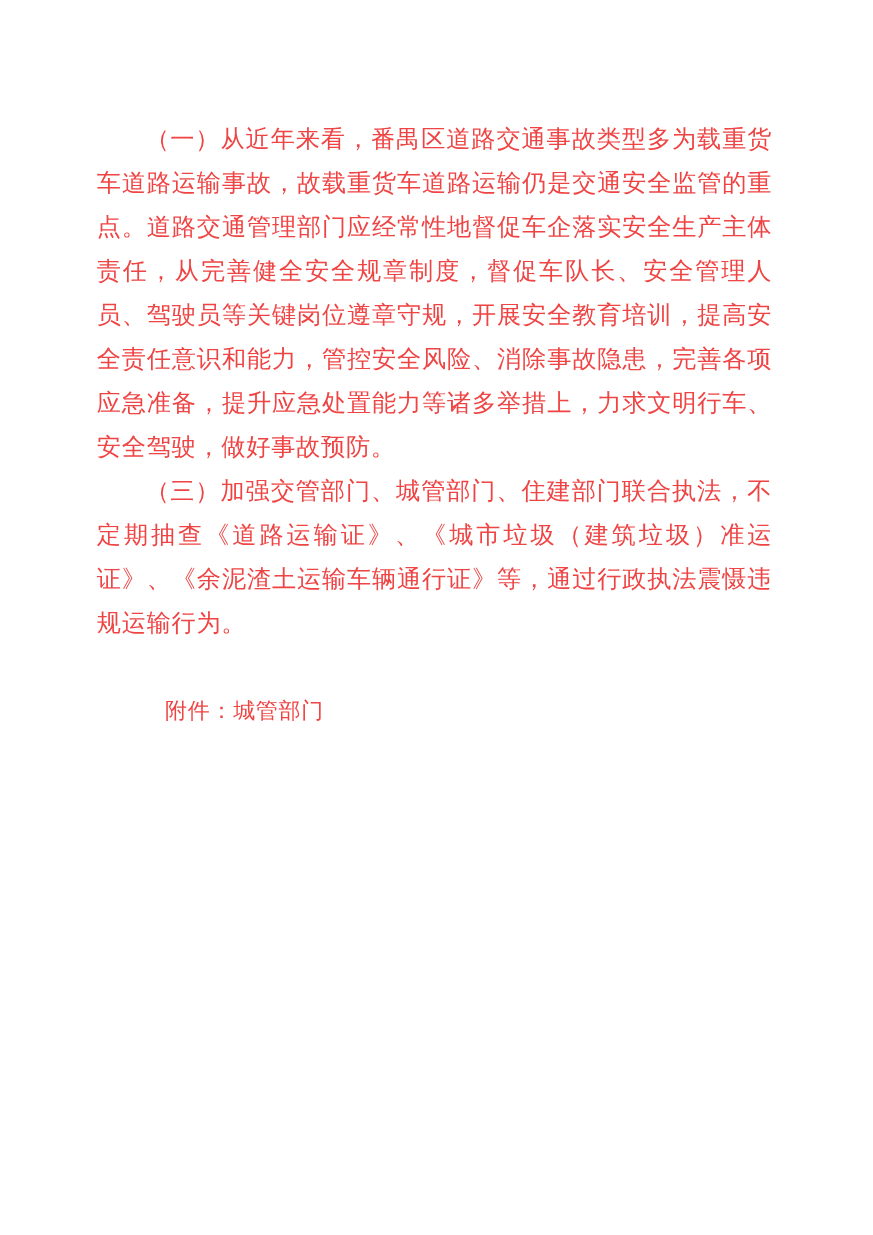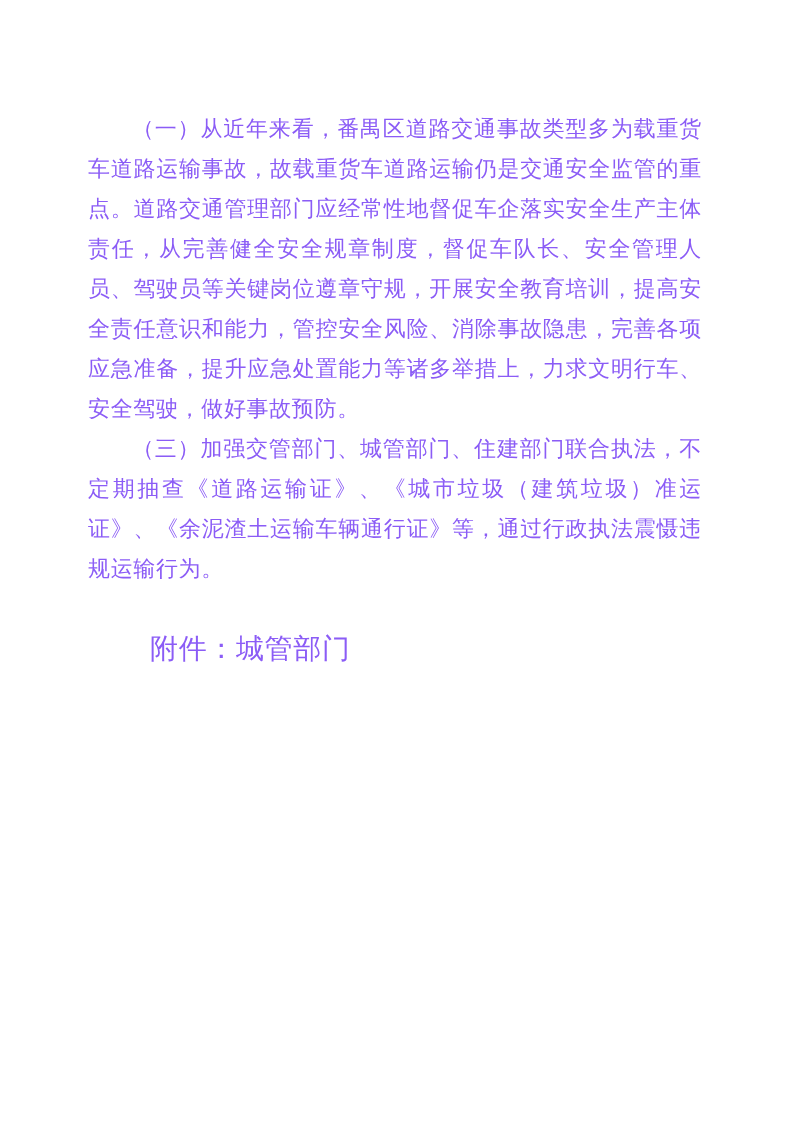--- a/index.html
+++ b/index.html
@@ -6,22 +6,22 @@
     margin: 0;
     padding: 0;
     background: #ffffff;
   }
   .page {
     position: relative;
     width: 794px;
     height: 1064px;
     background: #ffffff;
     overflow: hidden;
-    font-family: Liberation Serif, serif;
-    color: #8b5cf6;
+    font-family: Liberation Mono, monospace;
+    color: #ef4444;
   }
   .content {
     position: absolute;
     left: 88px;
     top: 109px;
     width: 614px;
   }
   .para {
     margin: 0;
     font-size: 22px;
@@ -29,21 +29,21 @@
     letter-spacing: 0.65px;
     text-align: justify;
     text-justify: inter-character;
     text-indent: 2em;
     word-break: break-all;
   }
   .attachment {
     display: flex;
     margin-top: 40px;
     padding-left: 62px;
-    font-size: 28px;
+    font-size: 20px;
     line-height: 40px;
     letter-spacing: 0.65px;
   }
   .att-label {
     flex: none;
     white-space: nowrap;
   }
   .att-text {
     display: block;
   }

